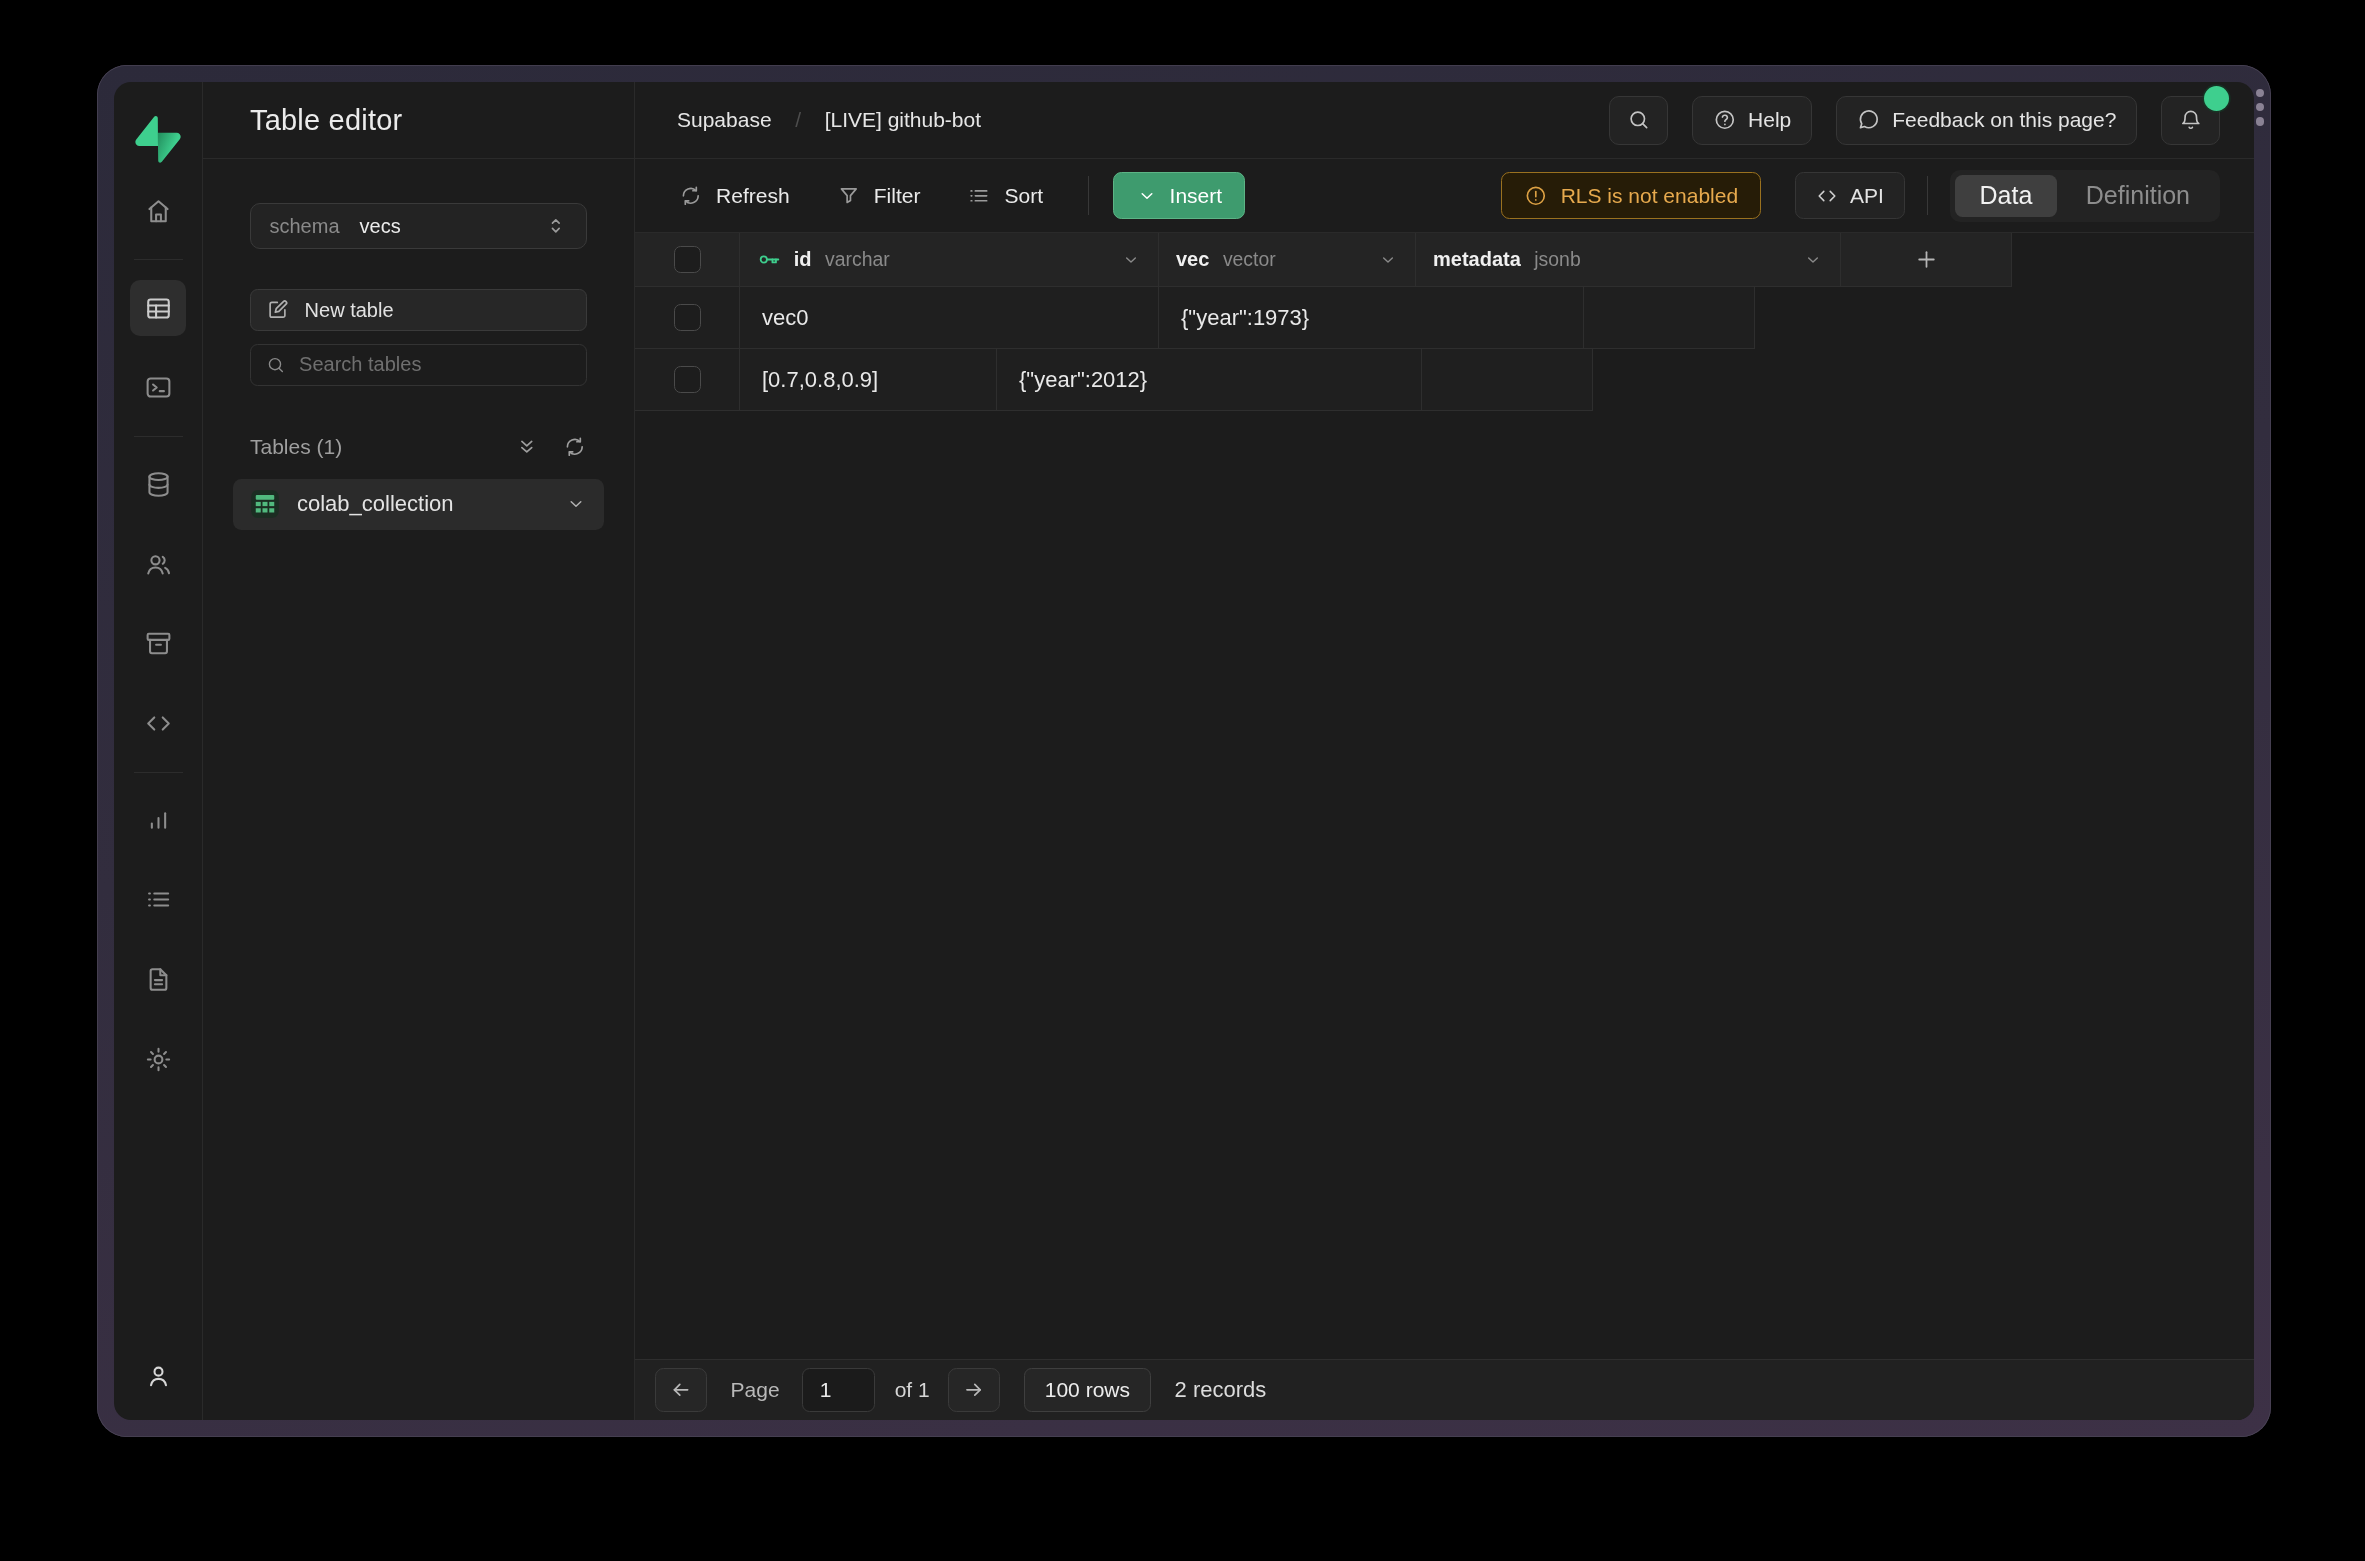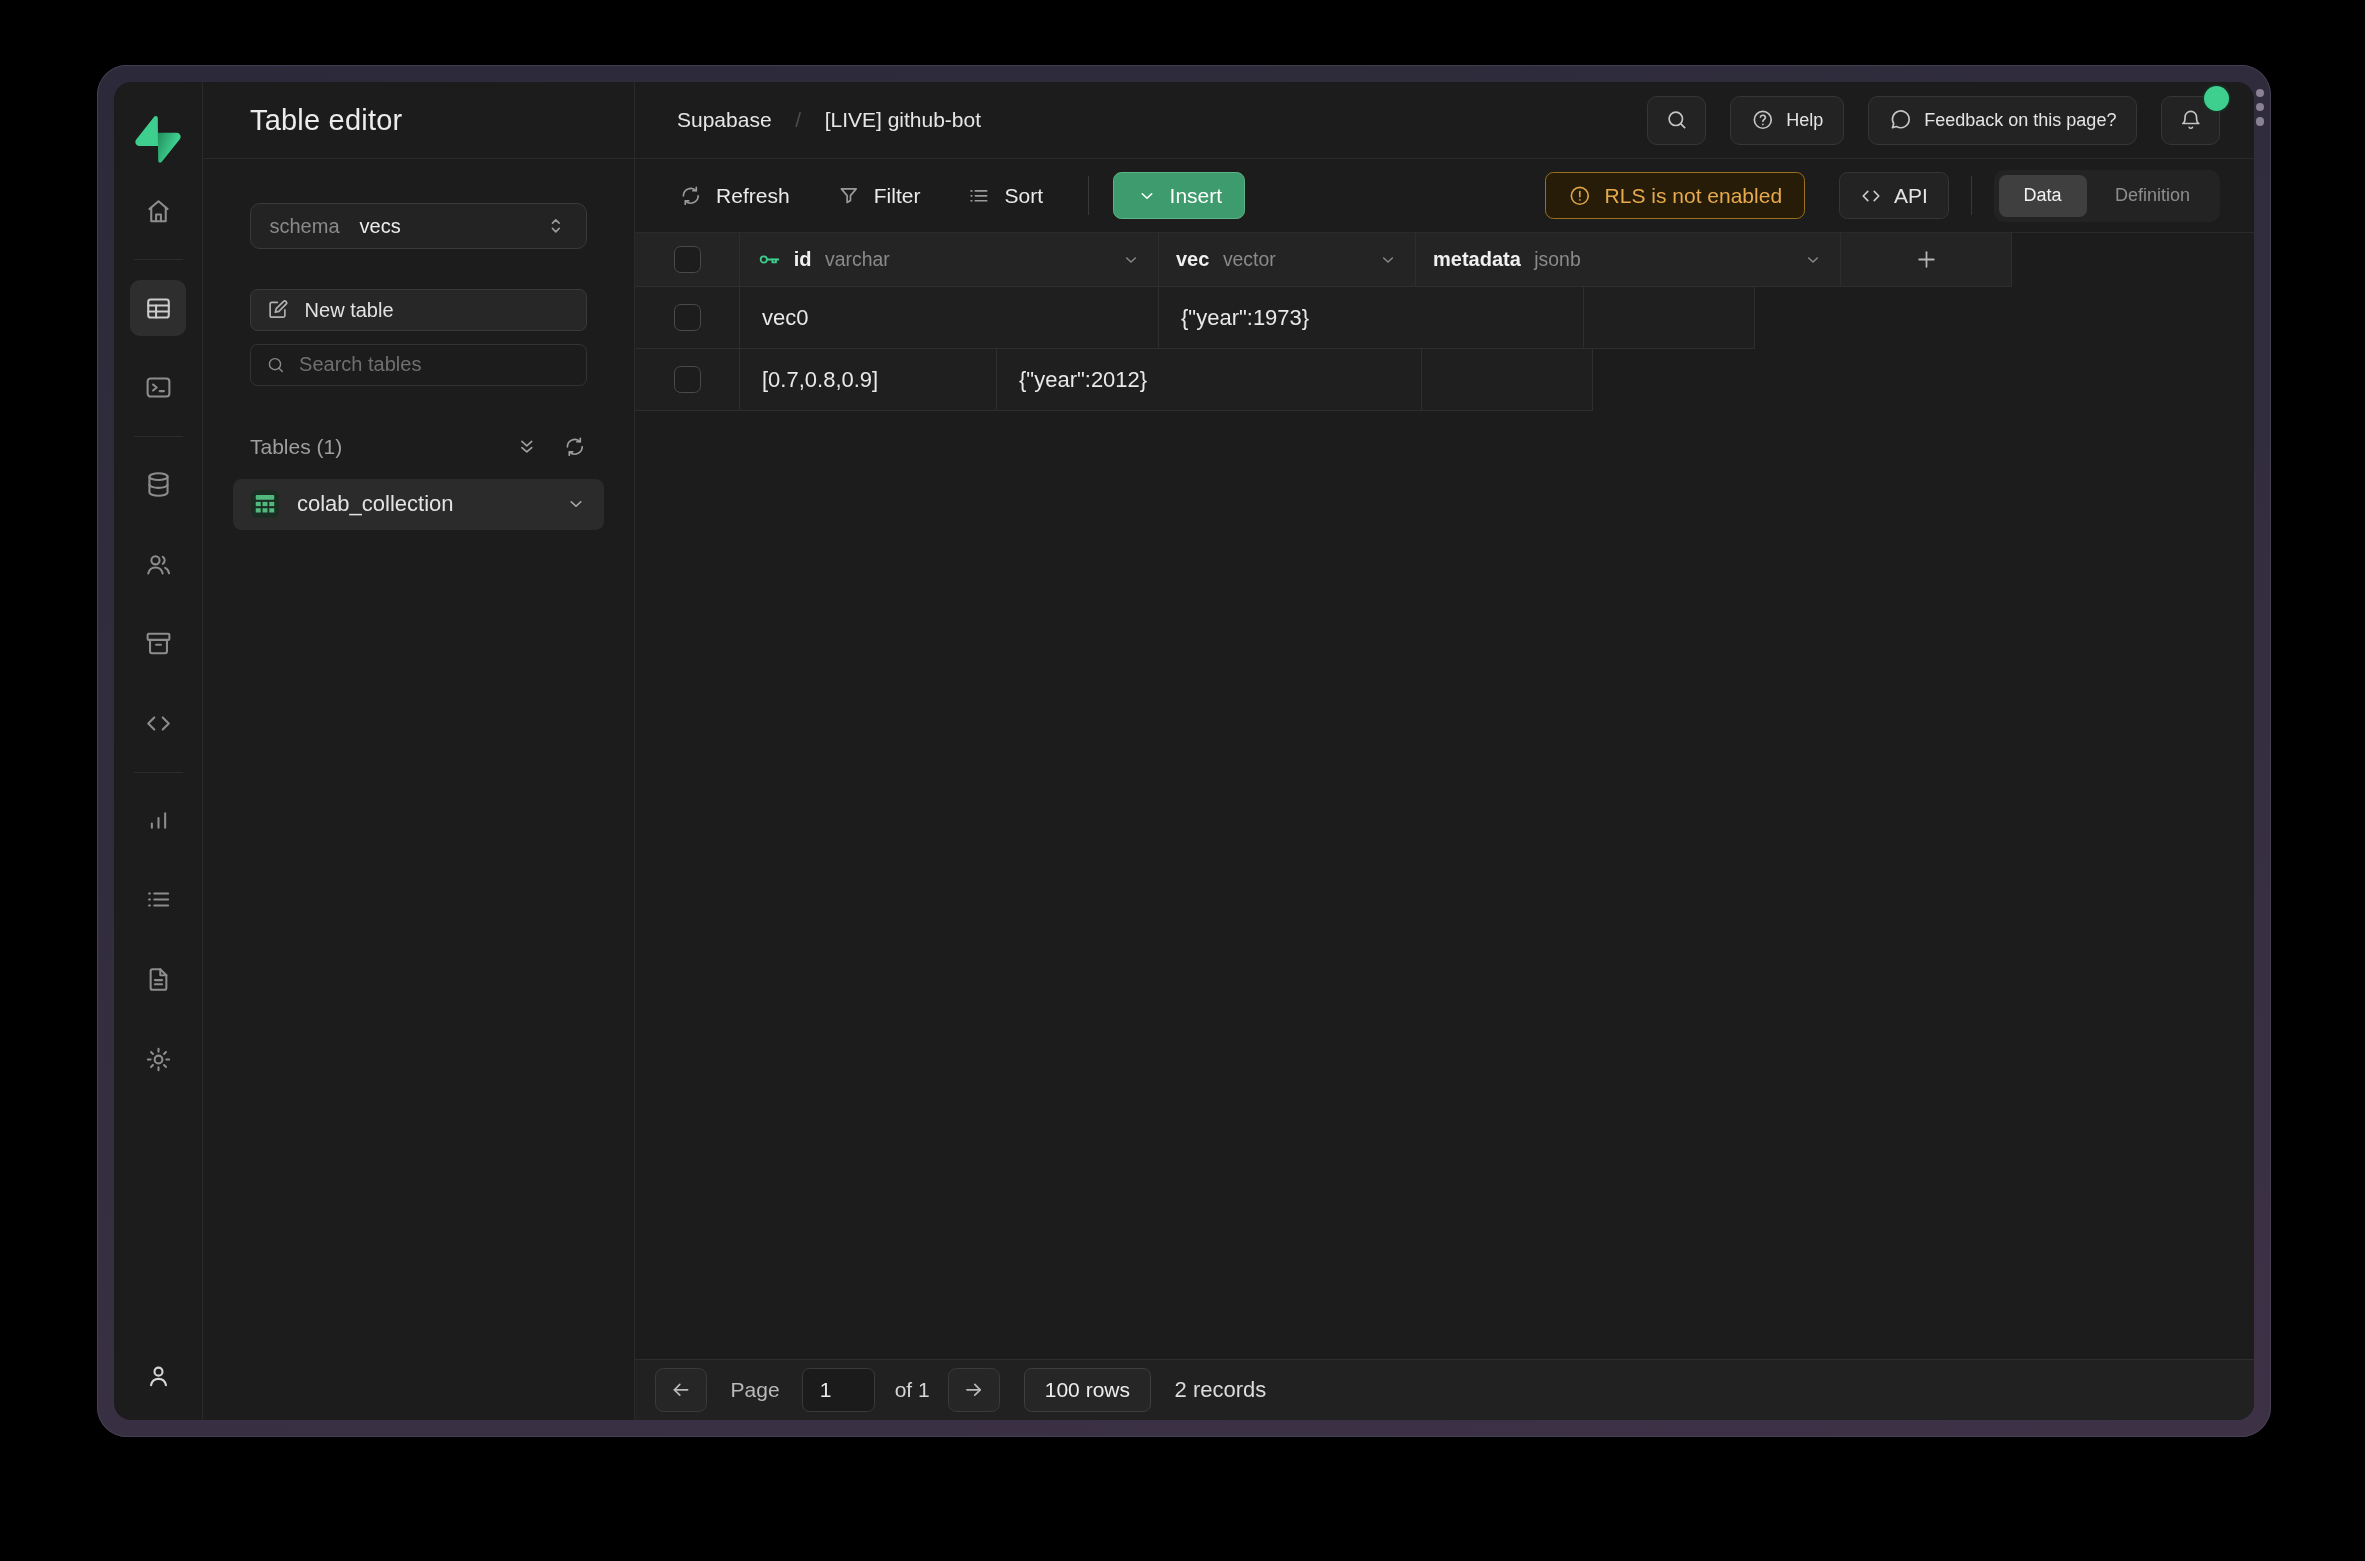--- a/index.html
+++ b/index.html
@@ -61,21 +61,21 @@
 
   
   .main{ flex:1; display:flex; flex-direction:column; min-width:0; }
   .main-header{ height:77px; min-height:77px; border-bottom:0.8px solid #2a2a2a; display:flex; align-items:center;
                 padding:0 34px 0 42px; }
   .breadcrumb{ display:flex; align-items:center; gap:23.6px; }
   .crumb{ font-size:21px; color:#e6e6e6; }
   .crumb-sep{ font-size:21px; color:#4d4d4d; }
   .header-actions{ margin-left:auto; display:flex; align-items:center; gap:23.6px; }
   .hbtn{ height:49px; border-radius:10px; background:#232323; border:0.8px solid #363636; display:flex; align-items:center;
-         gap:11.8px; padding:0 20px; font-size:18px; color:#e4e4e4; }
+         gap:11.8px; padding:0 20px; font-size:21px; color:#e4e4e4; }
   .hbtn svg{ width:23.6px; height:23.6px; color:#c4c4c4; }
   .hbtn.square{ width:59px; padding:0; justify-content:center; }
   .bell-wrap{ position:relative; }
   .presence-dot{ position:absolute; top:-9.3px; right:-9.3px; width:25px; height:25px; border-radius:50%;
                  background:#3ecf8e; box-shadow:0 0 0 1.7px rgba(20,60,40,.6); }
 
   
   .toolbar{ height:74px; min-height:74px; border-bottom:0.8px solid #2a2a2a; display:flex; align-items:center;
             padding:0 34px; }
   .ghost-btn{ display:flex; align-items:center; gap:13.5px; height:47px; border-radius:8.4px; padding:0 10px;
@@ -87,21 +87,21 @@
   .insert-btn svg{ width:22px; height:22px; color:#fff; }
   .toolbar-right{ margin-left:auto; display:flex; align-items:center; }
   .rls-btn{ height:47px; border-radius:8.4px; background:#261c07; border:0.8px solid #9a711f; color:#e7aa4e;
             display:flex; align-items:center; gap:13.5px; padding:0 22px; font-size:21px; }
   .rls-btn svg{ width:23.6px; height:23.6px; color:#dca144; }
   .api-btn{ height:47px; border-radius:8.4px; background:#232323; border:0.8px solid #363636; color:#e4e4e4;
             display:flex; align-items:center; gap:11.8px; padding:0 20px; font-size:21px; margin-left:34px; }
   .api-btn svg{ width:22px; height:22px; color:#cfcfcf; }
   .tb-sep2{ width:0.8px; height:39px; background:#383838; margin:0 22px; }
   .segmented{ height:52px; border-radius:10px; background:#232323; display:flex; align-items:center; padding:0 5px; gap:3.4px; }
-  .seg-tab{ height:42px; border-radius:7.6px; padding:0 25px; display:flex; align-items:center; font-size:18px; color:#8d8d8d; }
+  .seg-tab{ height:42px; border-radius:7.6px; padding:0 25px; display:flex; align-items:center; font-size:25px; color:#8d8d8d; }
   .seg-tab.active{ background:#3f3f3f; color:#f2f2f2; font-weight:500; }
 
   
   .grid-area{ flex:1; background:#1c1c1c; overflow:hidden; }
   .grid{ width:1377px; display:flex; flex-direction:column; }
   .grow{ display:flex; }
   .cell{ border-right:0.8px solid #2e2e2e; border-bottom:0.8px solid #2e2e2e; display:flex; align-items:center; }
   .hcell{ height:54px; background:#242424; padding:0 17px; }
   .dcell{ height:62px; background:#1f1f1f; padding:0 22px; font-size:22px; color:#e9e9e9; }
   .col-check{ width:105px; justify-content:center; padding:0; }

